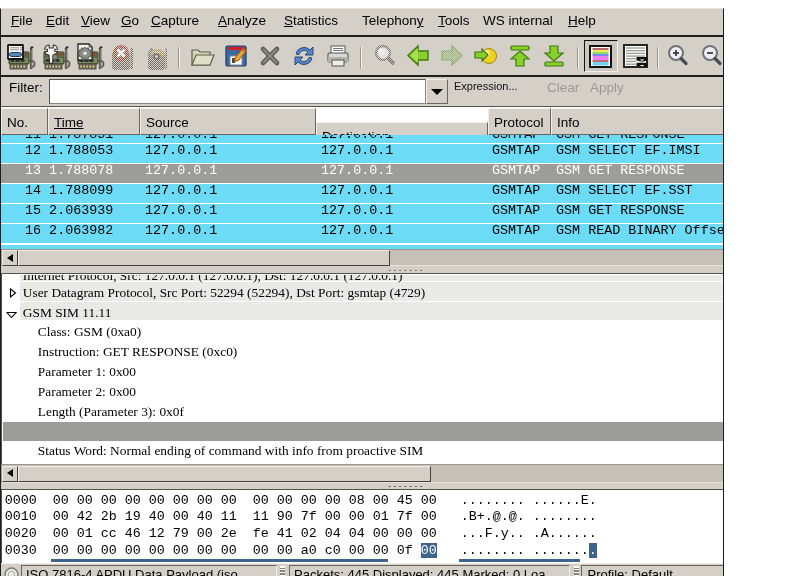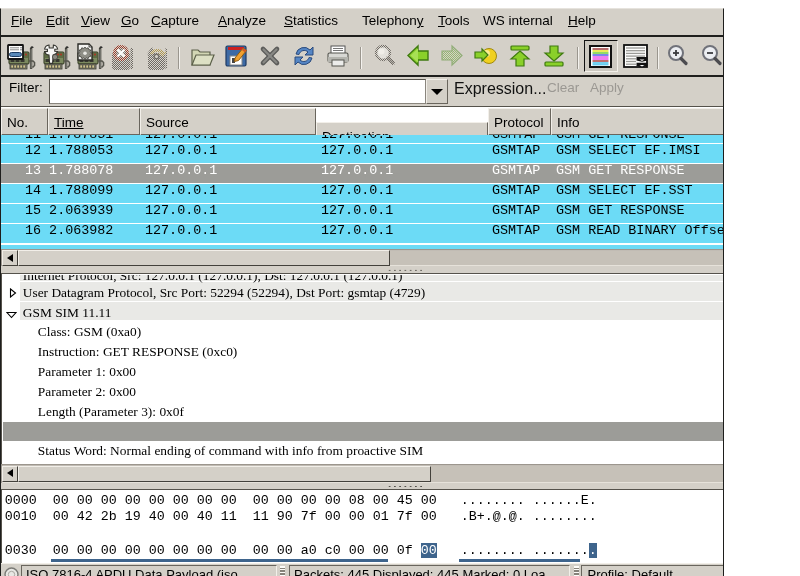--- a/index.html
+++ b/index.html
@@ -252,21 +252,21 @@
   <text x="73" y="12" font-family="Liberation Sans" font-size="7" font-weight="bold" fill="#2c2c30">1:1</text>
 </svg>
 <div class="abs" style="left:772px;top:46px;width:0;height:0;border-left:5.5px solid transparent;border-right:5.5px solid transparent;border-top:6px solid #000;"></div>
 </div>
 
 <div class="abs" style="left:0;top:67.8px;width:798px;height:29.4px;background:#d4d0c8;"></div>
 <div class="abs" style="left:8px;top:71px;font-size:13.5px;color:#000;">Filter:</div>
 <div class="abs" style="left:48px;top:70px;width:377px;height:25px;background:#fff;border:1.5px solid #56534c;border-bottom:1px solid #8a867e;border-right:1px solid #8a867e;"></div>
 <div class="abs raised" style="left:425px;top:70px;width:22px;height:25px;background:#d4d0c8;"></div>
 <div class="abs" style="left:430px;top:80px;width:0;height:0;border-left:6px solid transparent;border-right:6px solid transparent;border-top:6px solid #000;"></div>
-<div class="abs" style="left:453px;top:71px;font-size:16px;color:#111;">Expression...</div>
+<div class="abs" style="left:453px;top:71px;font-size:11px;color:#111;">Expression...</div>
 <div class="abs" style="left:546px;top:71px;font-size:13.5px;color:#9b9893;">Clear</div>
 <div class="abs" style="left:589px;top:71px;font-size:13.5px;color:#9b9893;">Apply</div>
 
 <div class="abs" style="left:0;top:97px;width:800px;height:160px;background:#fff;border-top:1.5px solid #55524b;"></div>
 
 <div class="abs" style="left:0;top:98.5px;width:784px;height:28px;">
   <div class="hdrbtn" style="left:0;width:47px;">No.</div>
   <div class="hdrbtn" style="left:47px;width:92px;text-decoration:underline;">Time</div>
   <div class="hdrbtn" style="left:139px;width:176px;">Source</div>
   <div class="hdrbtn" style="left:315px;width:172px;margin-top:14px;">Destination</div>
@@ -386,20 +386,21 @@
 <div class="abs" style="left:783px;top:455px;width:17px;height:19px;background:#d4d0c8;"></div>
 
 <div class="abs" style="left:0;top:474.2px;width:800px;height:6px;background:#d4d0c8;"></div>
 <div class="abs" style="left:385.5px;top:476.2px;width:37px;height:2.6px;background-image:radial-gradient(circle 1px, #55524c 45%, transparent 55%);background-size:5.25px 2.6px;"></div>
 
 <div class="abs" style="left:0;top:480.2px;width:800px;height:74.3px;background:#fff;border:1.8px solid #55524b;border-bottom:none;border-right:1px solid #69655d;"></div>
 <div class="abs" style="left:1.8px;top:482px;width:780px;height:71.5px;overflow:hidden;background:#fff;" id="hexpane">
 
   <div class="hexline" style="top:1.6px;">0000  00 00 00 00 00 00 00 00  00 00 00 00 08 00 45 00   ........ ......E.</div>
   <div class="hexline" style="top:18.1px;">0010  00 42 2b 19 40 00 40 11  11 90 7f 00 00 01 7f 00   .B+.@.@. ........</div>
+  <div class="hexline" style="top:35.1px;">0020  00 01 cc 46 12 79 00 2e  fe 41 02 04 04 00 00 00   ...F.y.. .A......</div>
   <div class="hexline" style="top:51.9px;">0030  00 00 00 00 00 00 00 00  00 00 a0 c0 00 00 0f <span style="background:#3e648c;color:#fff;">00</span>   ........ .......<span style="background:#3e648c;color:#fff;">.</span></div>
   <div class="abs" style="left:48px;top:68px;width:337px;height:2.5px;background:#3e648c;"></div>
   <div class="abs" style="left:456px;top:68px;width:121px;height:2.5px;background:#3e648c;"></div>
 </div>
 <div class="strough" style="left:783px;top:480.2px;width:17px;height:73.8px;"></div>
 <div class="sbtn" style="left:784px;top:480.7px;">
       <div class="tri up"></div>
     </div>
 <div class="sthumb" style="left:784px;top:496.7px;width:16px;height:34px;"></div>
 <div class="sbtn" style="left:784px;top:537.5px;">

